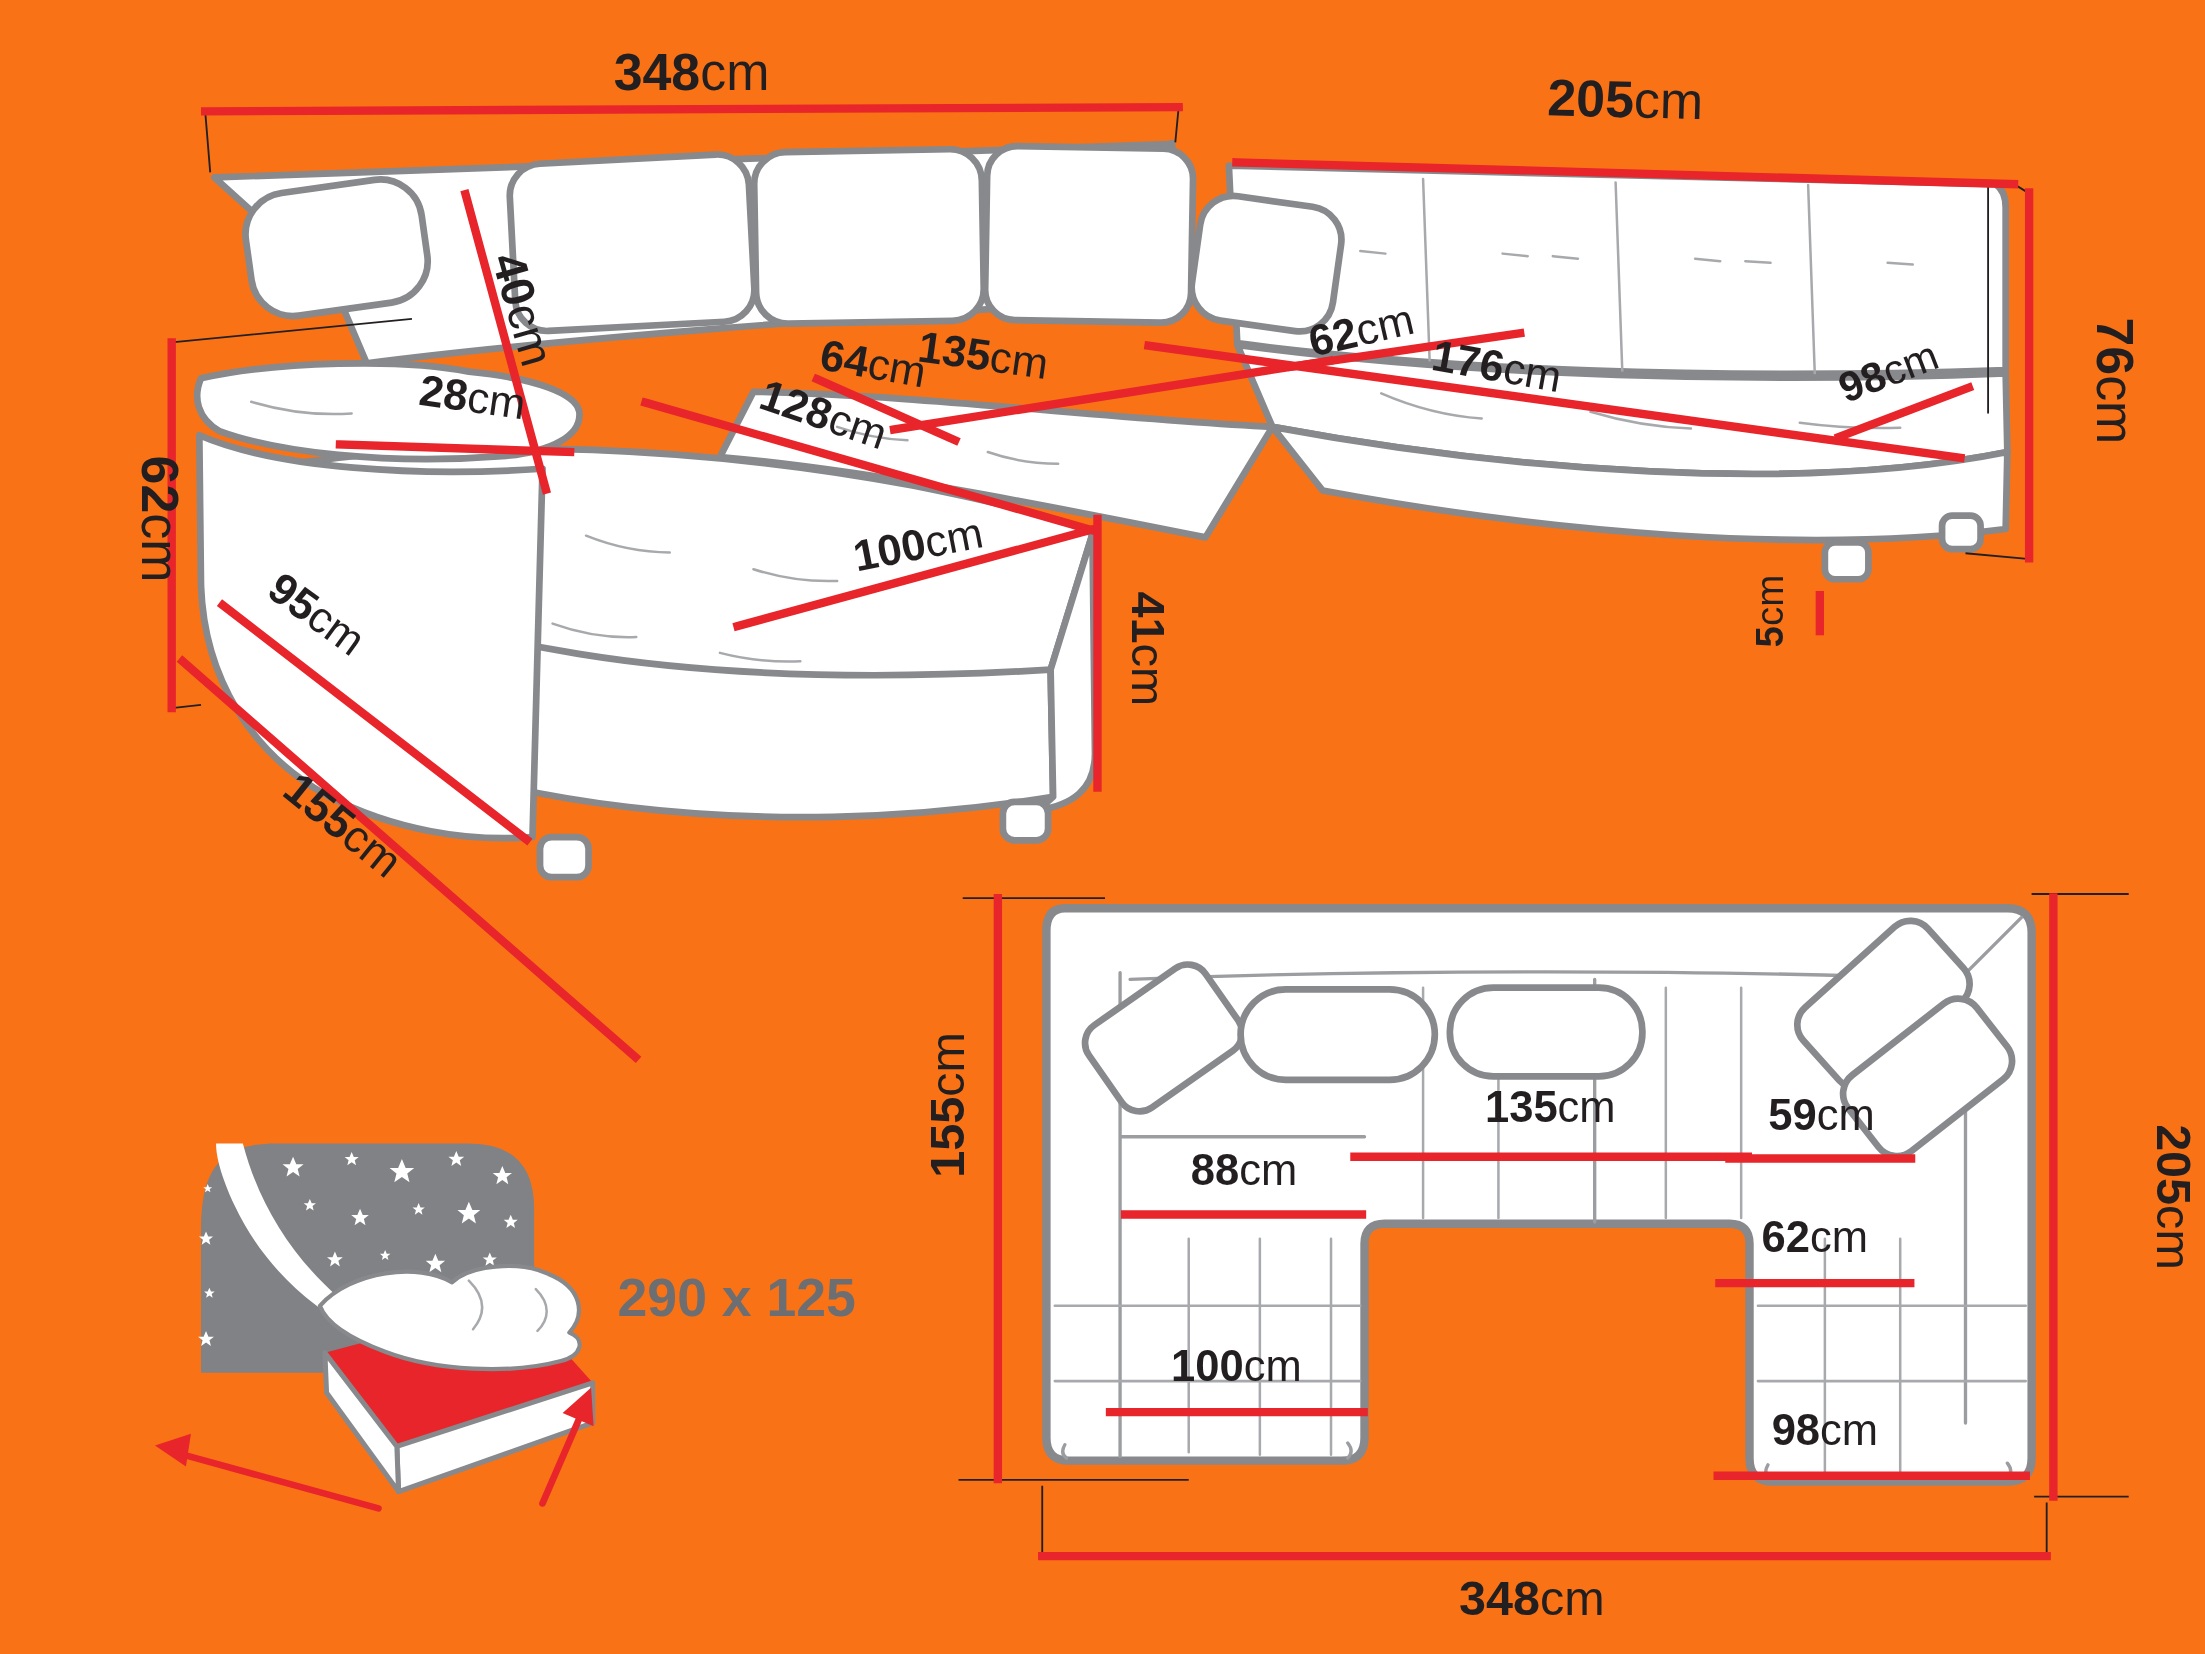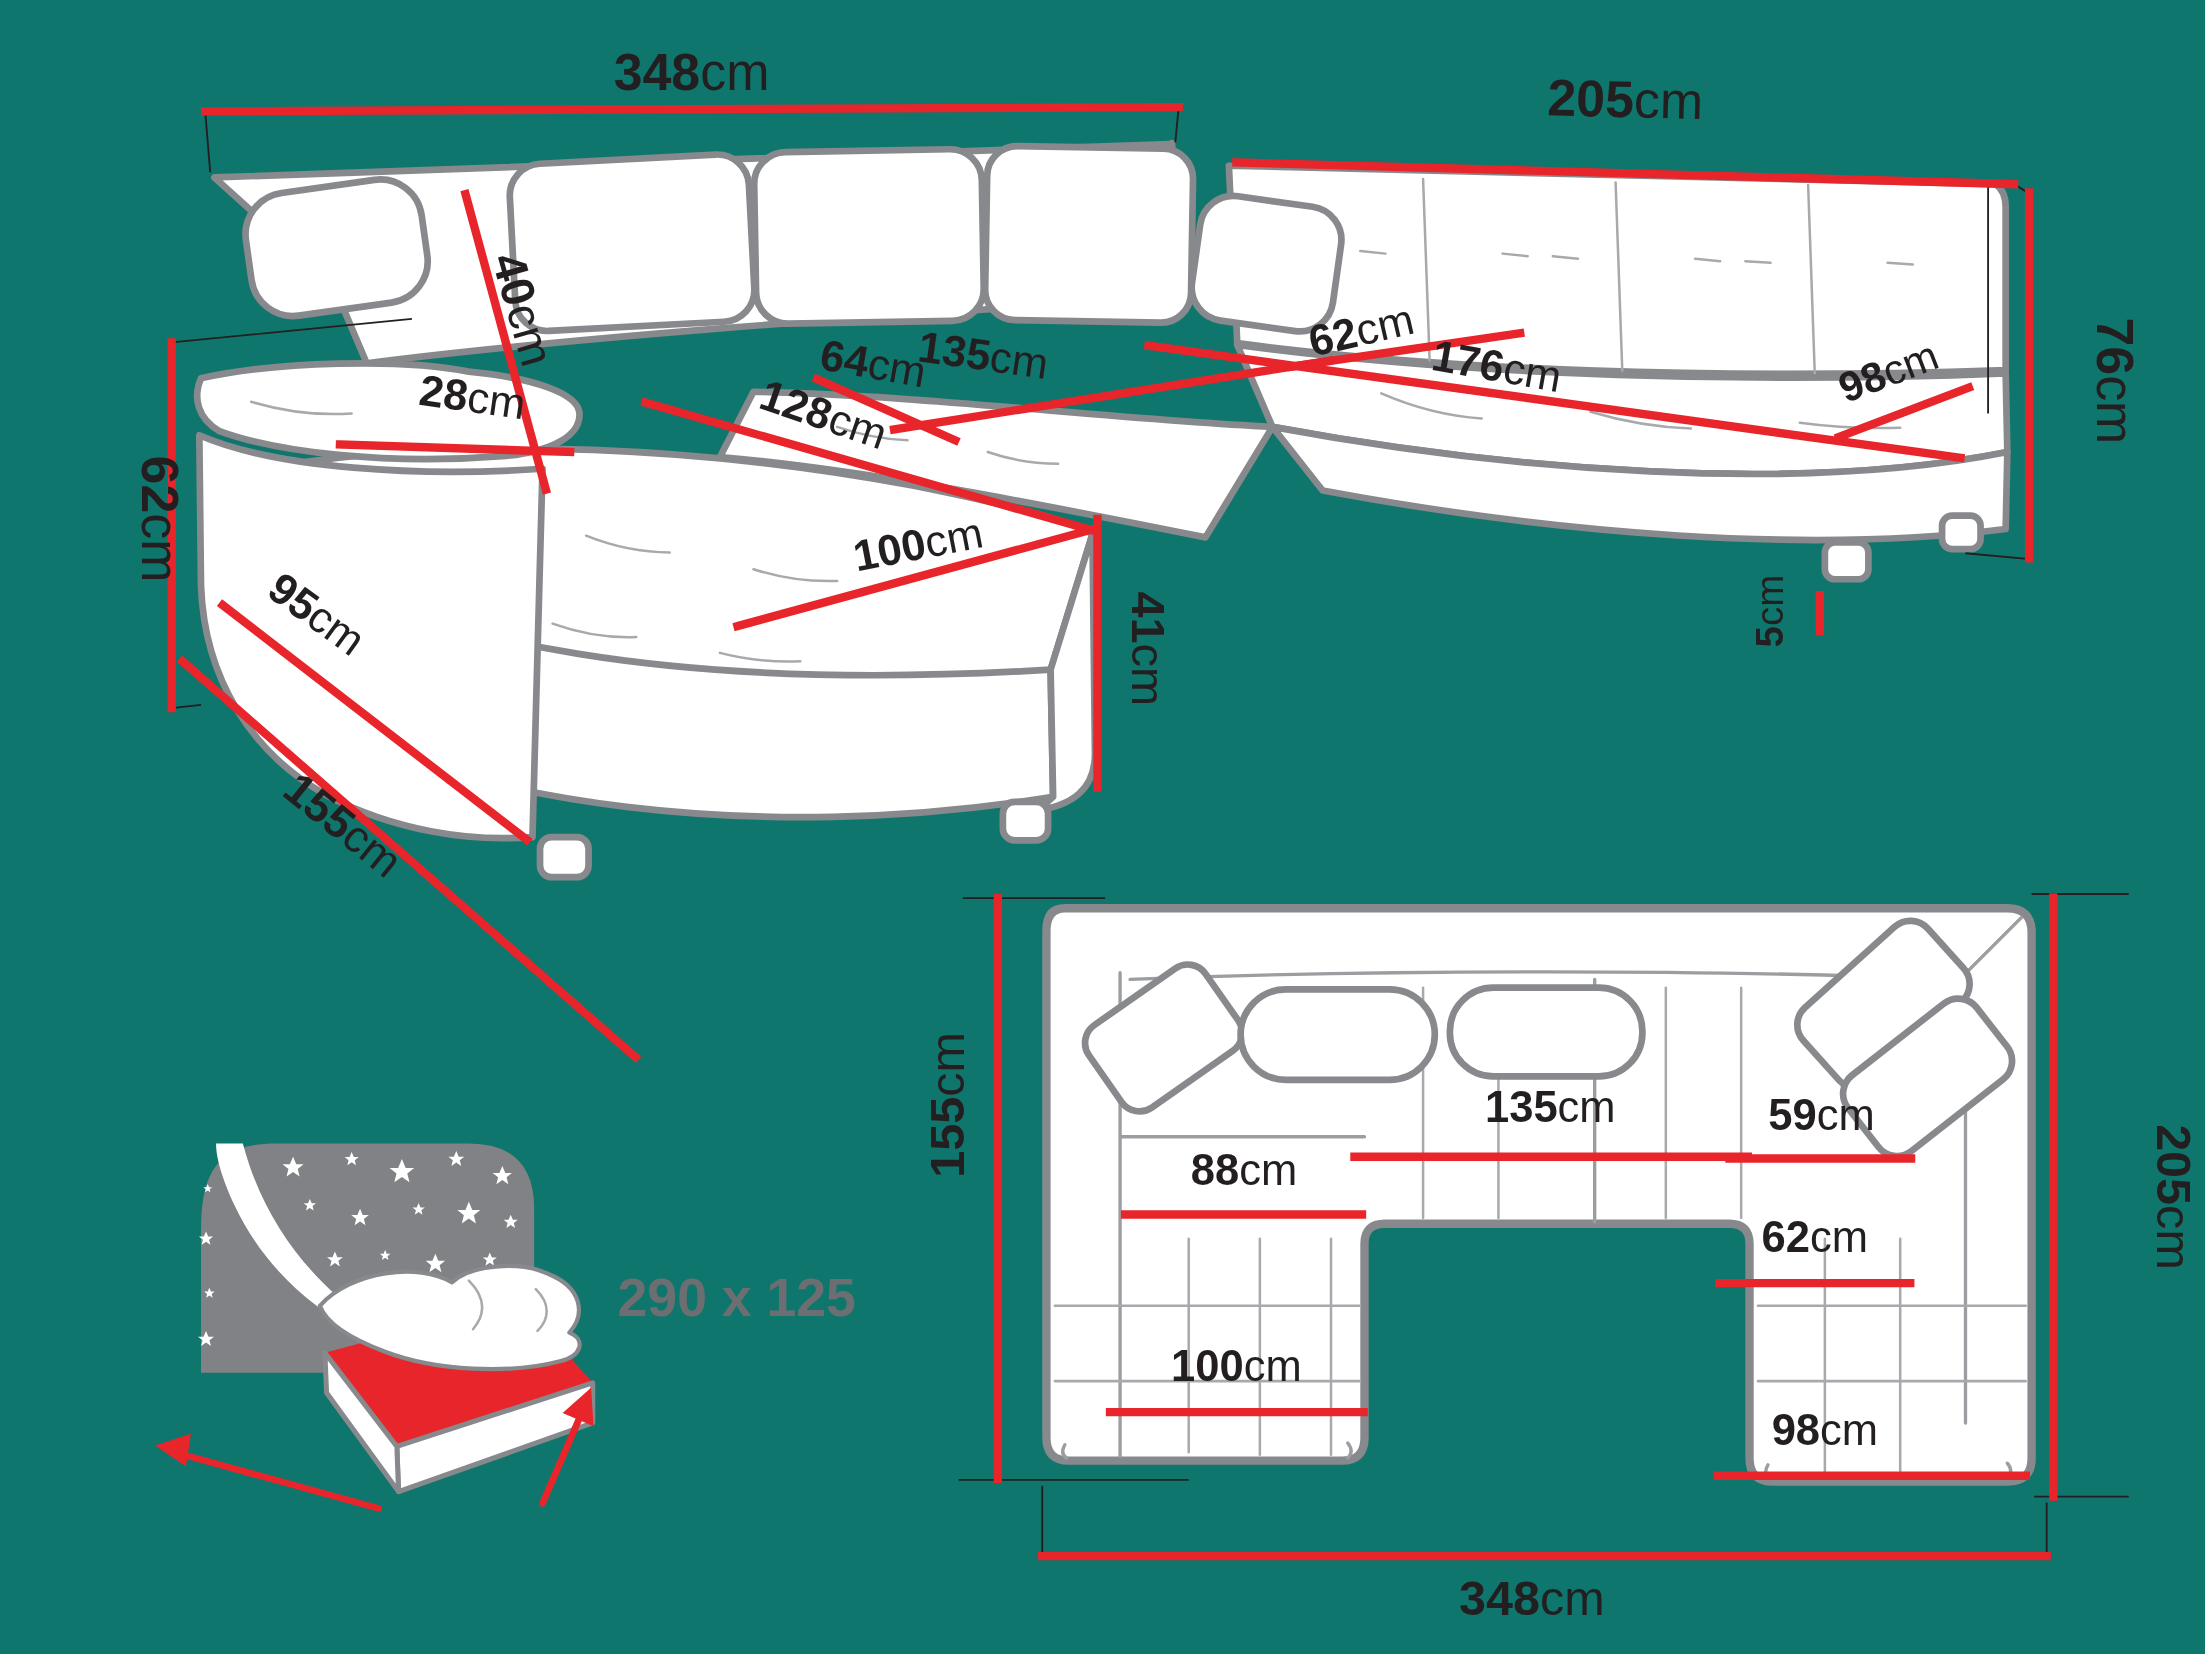--- a/index.html
+++ b/index.html
@@ -1,16 +1,16 @@
 <!DOCTYPE html>
 <html style="font-size:13.4px"><head>
 <meta charset="utf-8">
 <style>
   html,body{margin:0;padding:0;background:#fff;}
-  .stage{width:2205px;height:1654px;position:relative;background:#0f766e;overflow:hidden;text-align:right;}
+  .stage{width:2205px;height:1654px;position:relative;background:#f97316;overflow:hidden;text-align:right;}
   svg{display:block;width:2205px;height:1654px;}
   text.dim{font-family:"Liberation Sans",sans-serif;fill:#231f20;}
   .dim-num{font-weight:bold;}
   .dim-unit{font-weight:normal;}
   .redline{stroke:#e8252a;stroke-width:10;fill:none;stroke-linecap:square;}
   .redline-thin{stroke:#e8252a;stroke-width:8;fill:none;stroke-linecap:round;}
   .tick{stroke:#231f20;stroke-width:2.2;fill:none;}
   .art{stroke:#87898c;stroke-width:8;fill:#ffffff;stroke-linejoin:round;stroke-linecap:round;}
   .artn{stroke:#87898c;stroke-width:8;fill:none;stroke-linejoin:round;stroke-linecap:round;}
   .art-thin{stroke:#9b9da0;stroke-width:4;fill:none;stroke-linecap:round;}

